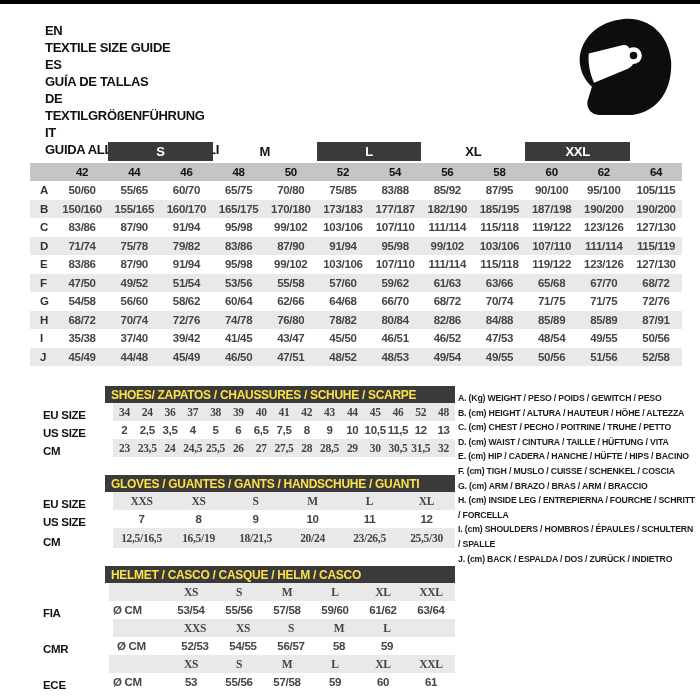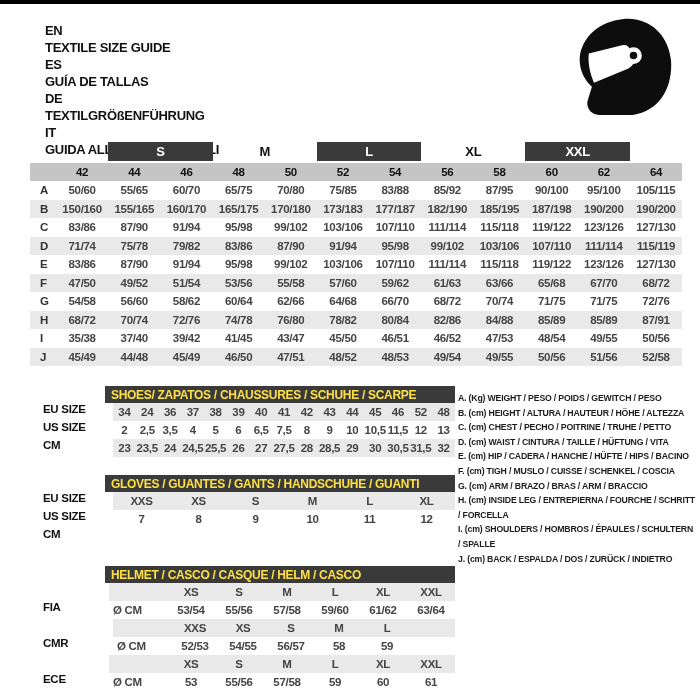--- a/index.html
+++ b/index.html
@@ -28,24 +28,24 @@
   .mt-row{display:flex;height:18.5px;align-items:center;color:#454545;}
   .mt-row.stripe{background:#e9e9e9;}
   .mt-lab{width:26px;padding-left:10px;box-sizing:border-box;color:#111;}
   .mt-row .mt-lab{color:#333;}
 
   
   .bottom{position:absolute;top:386px;left:35px;width:420px;font-size:11.5px;letter-spacing:-.3px;}
   .sect{margin-bottom:18px;}
   .sect-title{margin-left:70px;height:17px;background:#3a3a3a;color:#fde047;
               display:flex;align-items:center;padding-left:6px;font-size:12px;}
-  .b-row{display:flex;height:18px;align-items:flex-start;padding-left:8px;}
+  .b-row{display:flex;height:18px;align-items:flex-end;padding-left:8px;}
   .b-lab{width:70px;color:#111;font-size:11.5px;}
   .strip{flex:1;display:flex;align-items:center;height:100%;color:#454545;}
-  .strip.gray{background:#e9e9e9;}
+  .strip.gray{background:#e9e9e9;font-family:Liberation Serif, serif;}
   .sc{flex:1;text-align:center;}
   .gc{flex:1;text-align:center;}
   .h-first{width:58px;padding-left:4px;box-sizing:border-box;}
   .h-cells{flex:1;display:flex;}
   .hc{width:48px;text-align:center;}
   .cm-tall{height:20px;}
 
   
   .legend{position:absolute;top:391px;left:458px;width:240px;}
   .leg-item{display:block;width:112%;transform:scaleX(.89);transform-origin:0 0;
@@ -336,20 +336,28 @@
           <span class="gc">7</span>
           <span class="gc">8</span>
           <span class="gc">9</span>
           <span class="gc">10</span>
           <span class="gc">11</span>
           <span class="gc">12</span>
         </div>
     </div>
     <div class="b-row cm-tall">
       <span class="b-lab">CM</span>
+      <div class="strip gray">
+          <span class="gc">12,5/16,5</span>
+          <span class="gc">16,5/19</span>
+          <span class="gc">18/21,5</span>
+          <span class="gc">20/24</span>
+          <span class="gc">23/26,5</span>
+          <span class="gc">25,5/30</span>
+        </div>
     </div>
   </div>
 
   <div class="sect">
     <div class="sect-title">HELMET / CASCO / CASQUE / HELM / CASCO</div>
 
     <div class="b-row">
       <span class="b-lab"></span>
       <div class="strip gray">
         <span class="h-first"></span>

